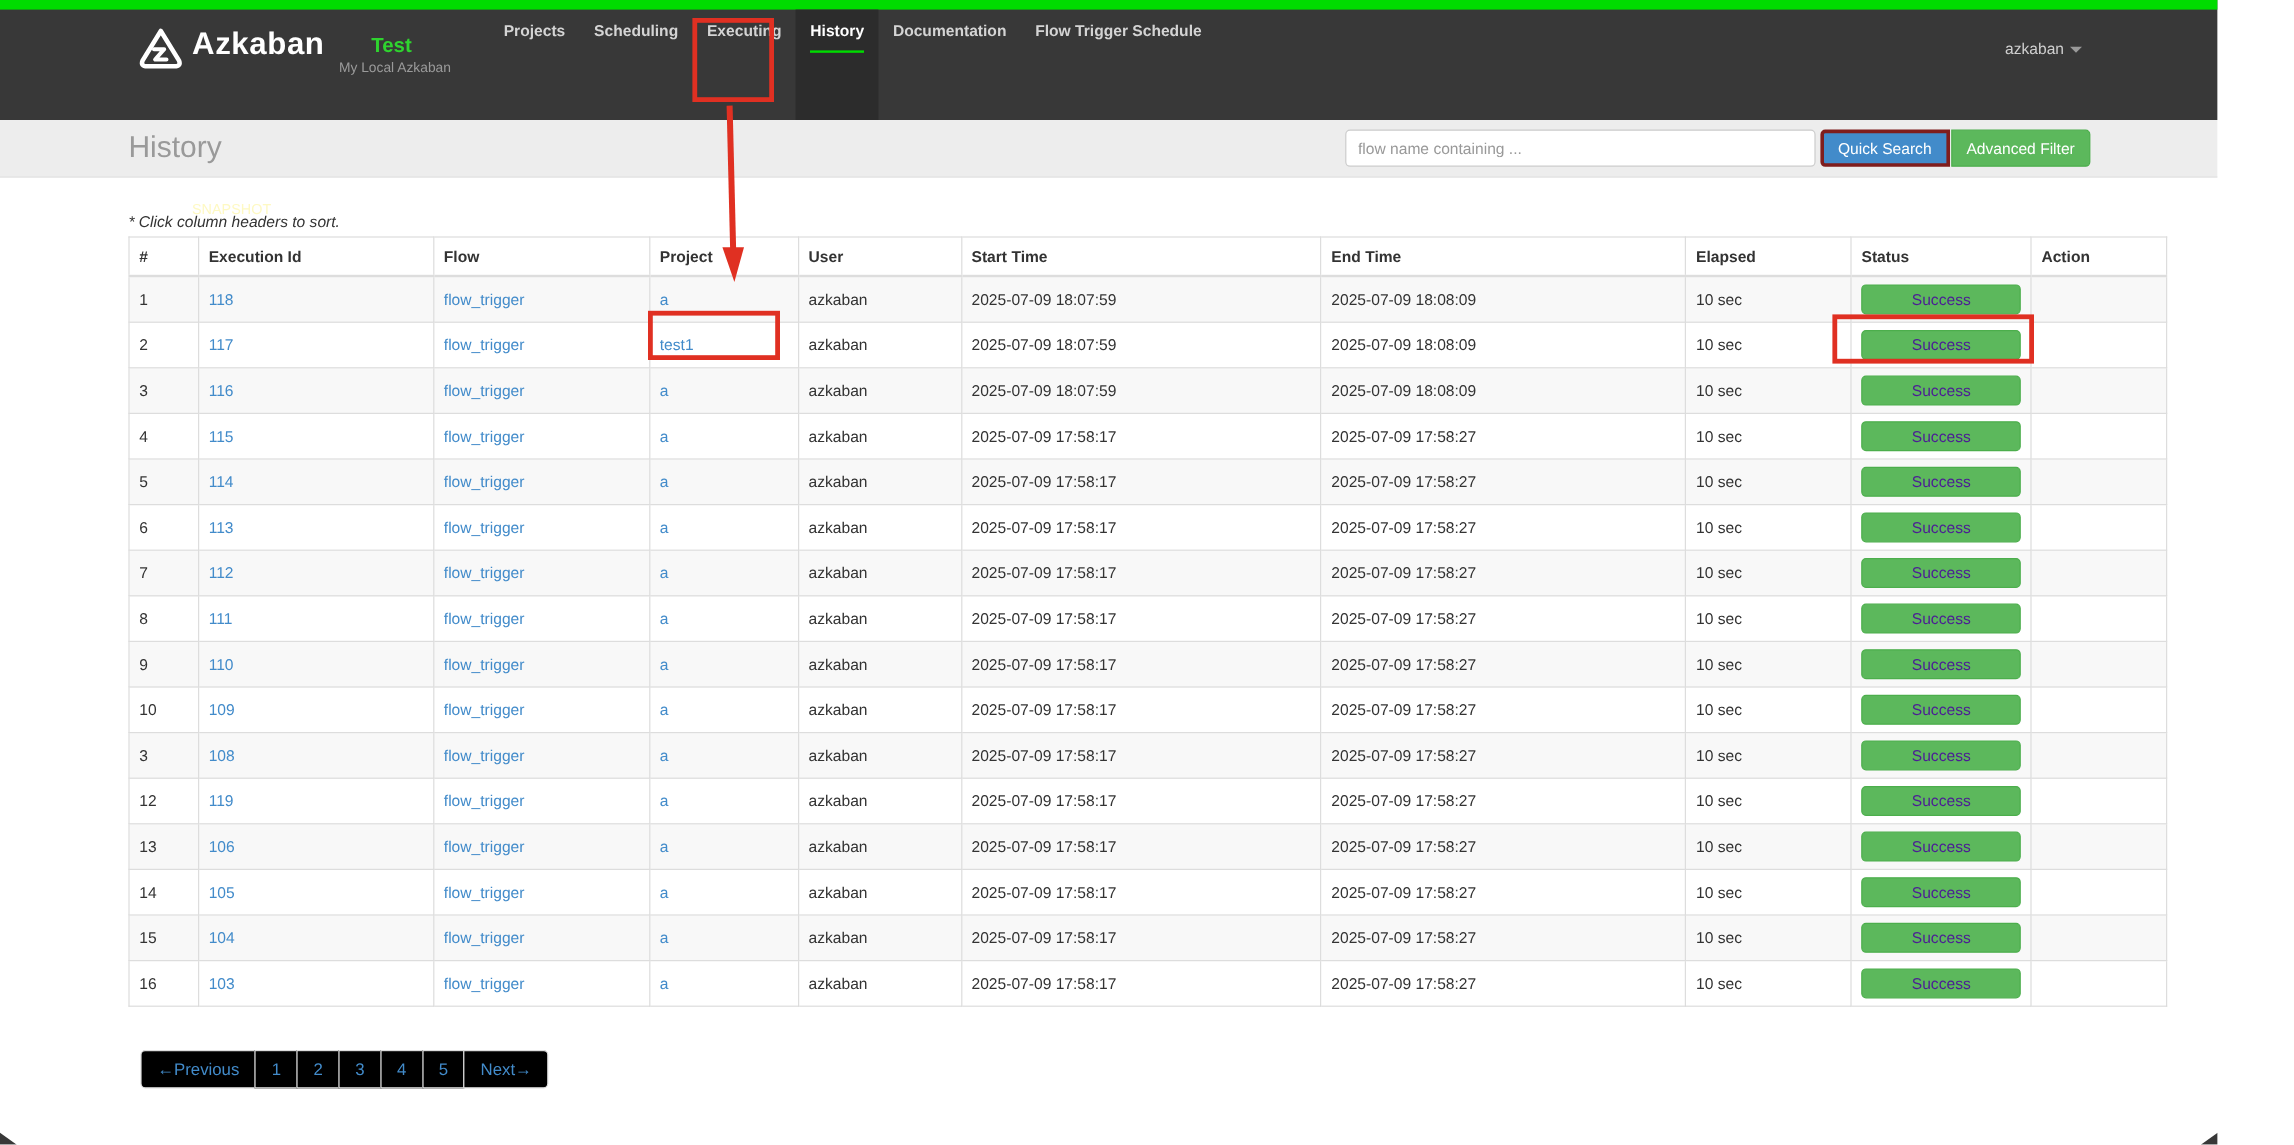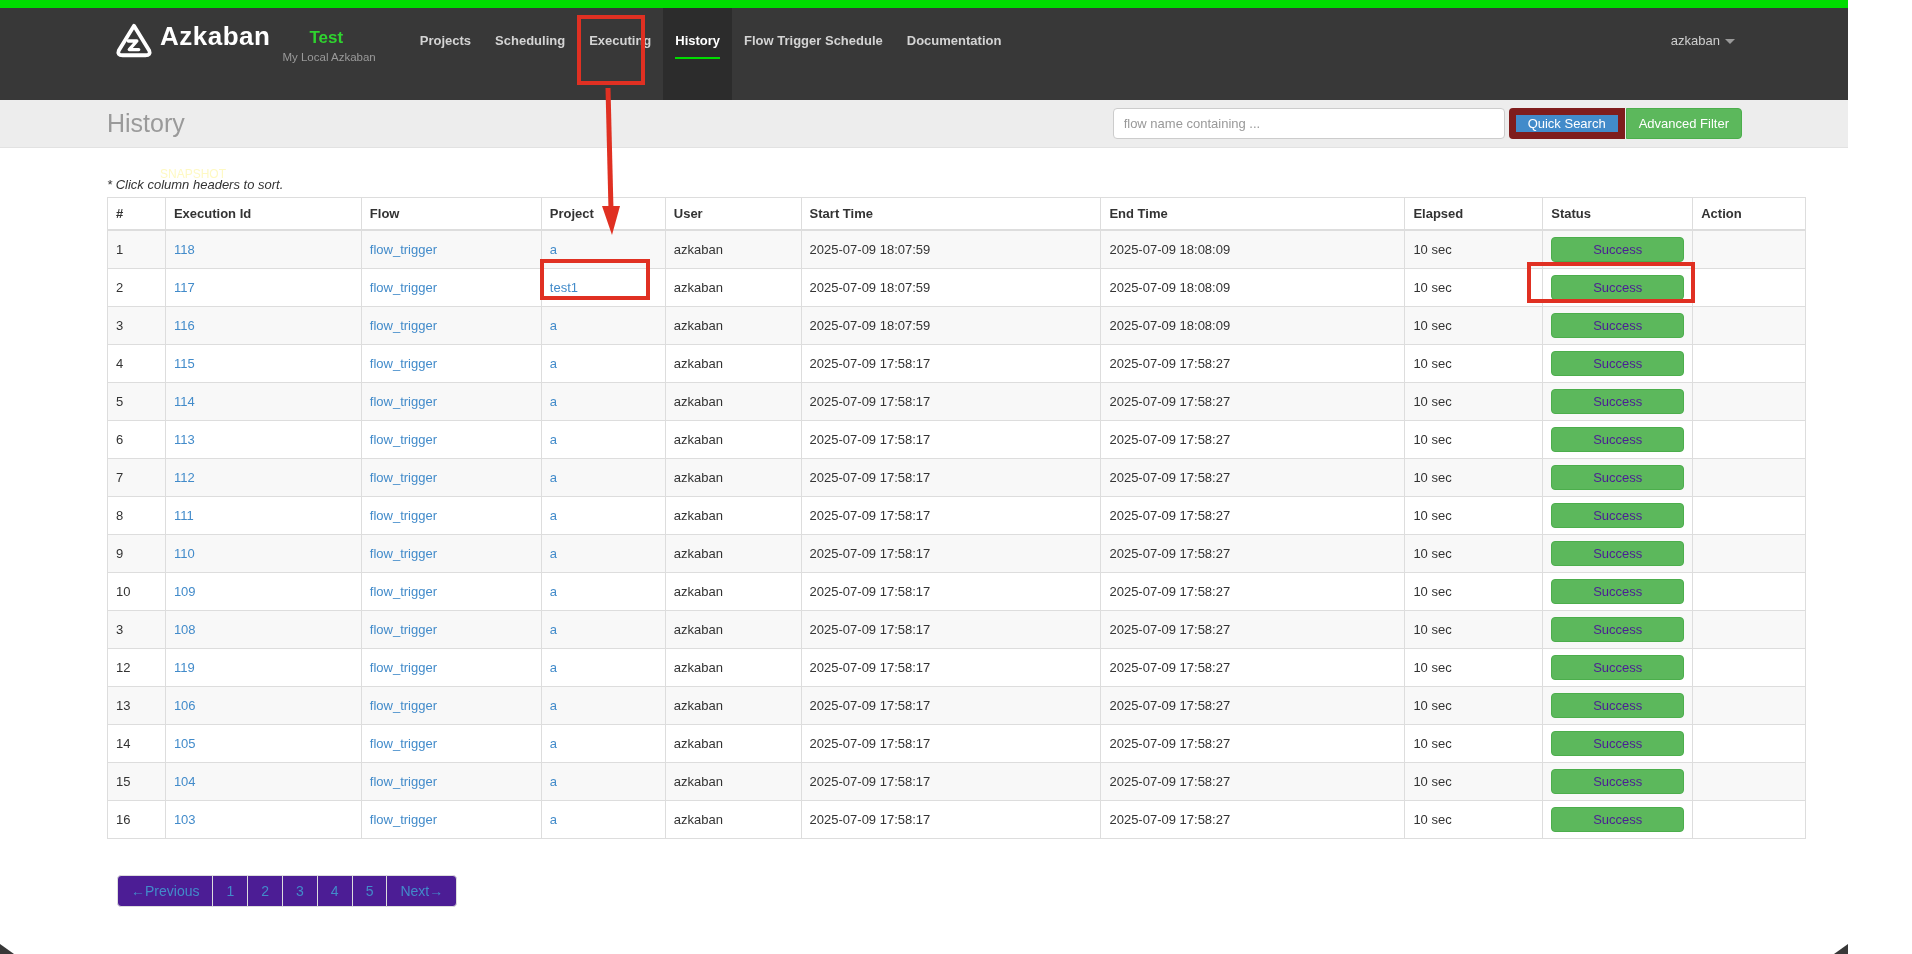--- a/index.html
+++ b/index.html
@@ -14,21 +14,21 @@
   .brand-wrap { display:flex; margin-top:14px; }
   .logo-svg { width:38px; height:38px; margin-right:7px; }
   .brand-col { display:flex; flex-direction:column; }
   .brand-name { color:#fff; font-size:26px; font-weight:bold; line-height:28px; letter-spacing:0.5px; }
   .brand-ver { color:#fef9c3; font-size:12px; font-weight:normal; line-height:19px;margin-top:48px; }
   .instance-col { display:flex; flex-direction:column; margin-left:12px; margin-top:20px; }
   .instance-name { color:var(--test-green,#2fd32f); font-size:17px; font-weight:bold; line-height:20px;margin-left:27px; }
   .instance-sub { color:#9a9a9a; font-size:11.5px; margin-top:3px; }
 
   .nav-items { display:flex; margin-left:32px; }
-  .nav-item { padding:25px 12px 0 12px; height:92px; font-size:13px; font-weight:bold;
+  .nav-item { padding:10px 12px 0 12px; height:92px; font-size:13px; font-weight:bold;
               color:#d4d4d4; cursor:pointer; white-space:nowrap; }
   .nav-item.active { background:#2c2c2c; color:#fff; }
   .nav-item.active .nav-label { display:inline-block; padding-bottom:9px;
               border-bottom:2px solid var(--accent-green,#00dc00); }
   .user-menu { margin-left:auto; margin-right:113px; padding-top:25px; font-size:13px;
                color:#cfcfcf; cursor:pointer; white-space:nowrap; }
   .caret-down { display:inline-block; margin-left:5px; width:0; height:0;
                 border-left:5px solid transparent; border-right:5px solid transparent;
                 border-top:5px solid #9a9a9a; vertical-align:middle; }
 
@@ -38,21 +38,21 @@
                  display:flex; align-items:center; justify-content:space-between;
                  padding:0 106px 0 107px; }
   .page-title { font-size:25px; color:#9a9a9a; font-weight:normal; }
   .search-wrap { display:flex; align-items:flex-end; }
   .search-input { width:392px; height:31px; border:1px solid #ccc; border-radius:4px;
                   padding:0 10px; font-size:13px; color:#555; margin-right:4px;
                   font-family:"Liberation Sans", sans-serif; }
   .search-input::placeholder { color:#999; }
   .btn { height:31px; font-size:13px; color:#fff; padding:0 12px; cursor:pointer;
          font-family:"Liberation Sans", sans-serif; }
-  .btn-quick { background:var(--quick-blue,#428bca); border:7px solid #7f1d1d; border-radius:4px 0 0 4px; }
+  .btn-quick { background:var(--quick-blue,#428bca); border:3px solid #7f1d1d; border-radius:4px 0 0 4px; }
   .btn-adv { background:var(--adv-green,#5cb85c); border:1px solid #4cae4c; border-radius:0 4px 4px 0; margin-left:1px; }
 
   
   .main { position:absolute; top:149px; left:107px; width:1699px; }
   .sort-hint { margin-top:28px; margin-bottom:5px; font-size:13px; font-style:italic; color:#333; }
   table.history { width:100%; border-collapse:collapse; table-layout:fixed; }
   th { text-align:left; font-size:13px; font-weight:bold; color:#333;
        padding:8px; border:1px solid #ddd; border-bottom:2px solid #ddd; cursor:pointer;
        background:#fff; }
   td { font-size:13px; color:#333; padding:10px 8px; border:1px solid #ddd; vertical-align:middle; }
@@ -61,21 +61,21 @@
   td.status-cell { padding:6px 8px; }
   .badge-success { display:block; background:var(--success-green,#5cb85c); border:1px solid #4cae4c;
                    border-radius:4px; color:#4c1d95; text-align:center; font-size:13px;
                    padding:4px 0; }
   col.c-num{width:3.41%} col.c-exec{width:11.54%} col.c-flow{width:10.6%}
   col.c-proj{width:7.3%} col.c-user{width:8.0%} col.c-start{width:17.66%}
   col.c-end{width:17.9%} col.c-elap{width:8.12%} col.c-stat{width:8.83%} col.c-act{width:6.64%}
 
   
   .pagination { display:inline-flex; margin-top:36px; margin-left:10px; }
-  .page-link { font-size:14px; color:var(--link-blue,#428bca); background:#4c1d95;
+  .page-link { font-size:14px; color:var(--link-blue,#428bca); background:#000000;
                border:1px solid #ddd; padding:7px 13px; margin-left:-1px; cursor:pointer;
                white-space:nowrap; }
   .page-link:first-child { border-radius:4px 0 0 4px; margin-left:0; }
   .page-link:last-child { border-radius:0 4px 4px 0; }
 
   
   .ann { position:absolute; border:4px solid var(--ann-red,#e03022); pointer-events:none; }
   .ann-history { left:577px; top:15px; width:68px; height:70px; }
   .ann-test1 { left:540px; top:259px; width:110px; height:41px; }
   .ann-success { left:1527px; top:262px; width:168px; height:41px; }
@@ -105,22 +105,22 @@
     </div>
     <div class="instance-col">
       <span class="instance-name">Test</span>
       <span class="instance-sub">My Local Azkaban</span>
     </div>
     <div class="nav-items" id="nav-items">
         <div class="nav-item"><span class="nav-label">Projects</span></div>
         <div class="nav-item"><span class="nav-label">Scheduling</span></div>
         <div class="nav-item"><span class="nav-label">Executing</span></div>
         <div class="nav-item active"><span class="nav-label">History</span></div>
+        <div class="nav-item"><span class="nav-label">Documentation</span></div>
         <div class="nav-item"><span class="nav-label">Flow Trigger Schedule</span></div>
-        <div class="nav-item"><span class="nav-label">Documentation</span></div>
       </div>
     <div class="user-menu">
       <span>azkaban</span><span class="caret-down"></span>
     </div>
   </div>
 
   <div class="page-header">
     <span class="page-title">History</span>
     <div class="search-wrap">
       <input class="search-input" type="text" placeholder="flow name containing ..." style="">

